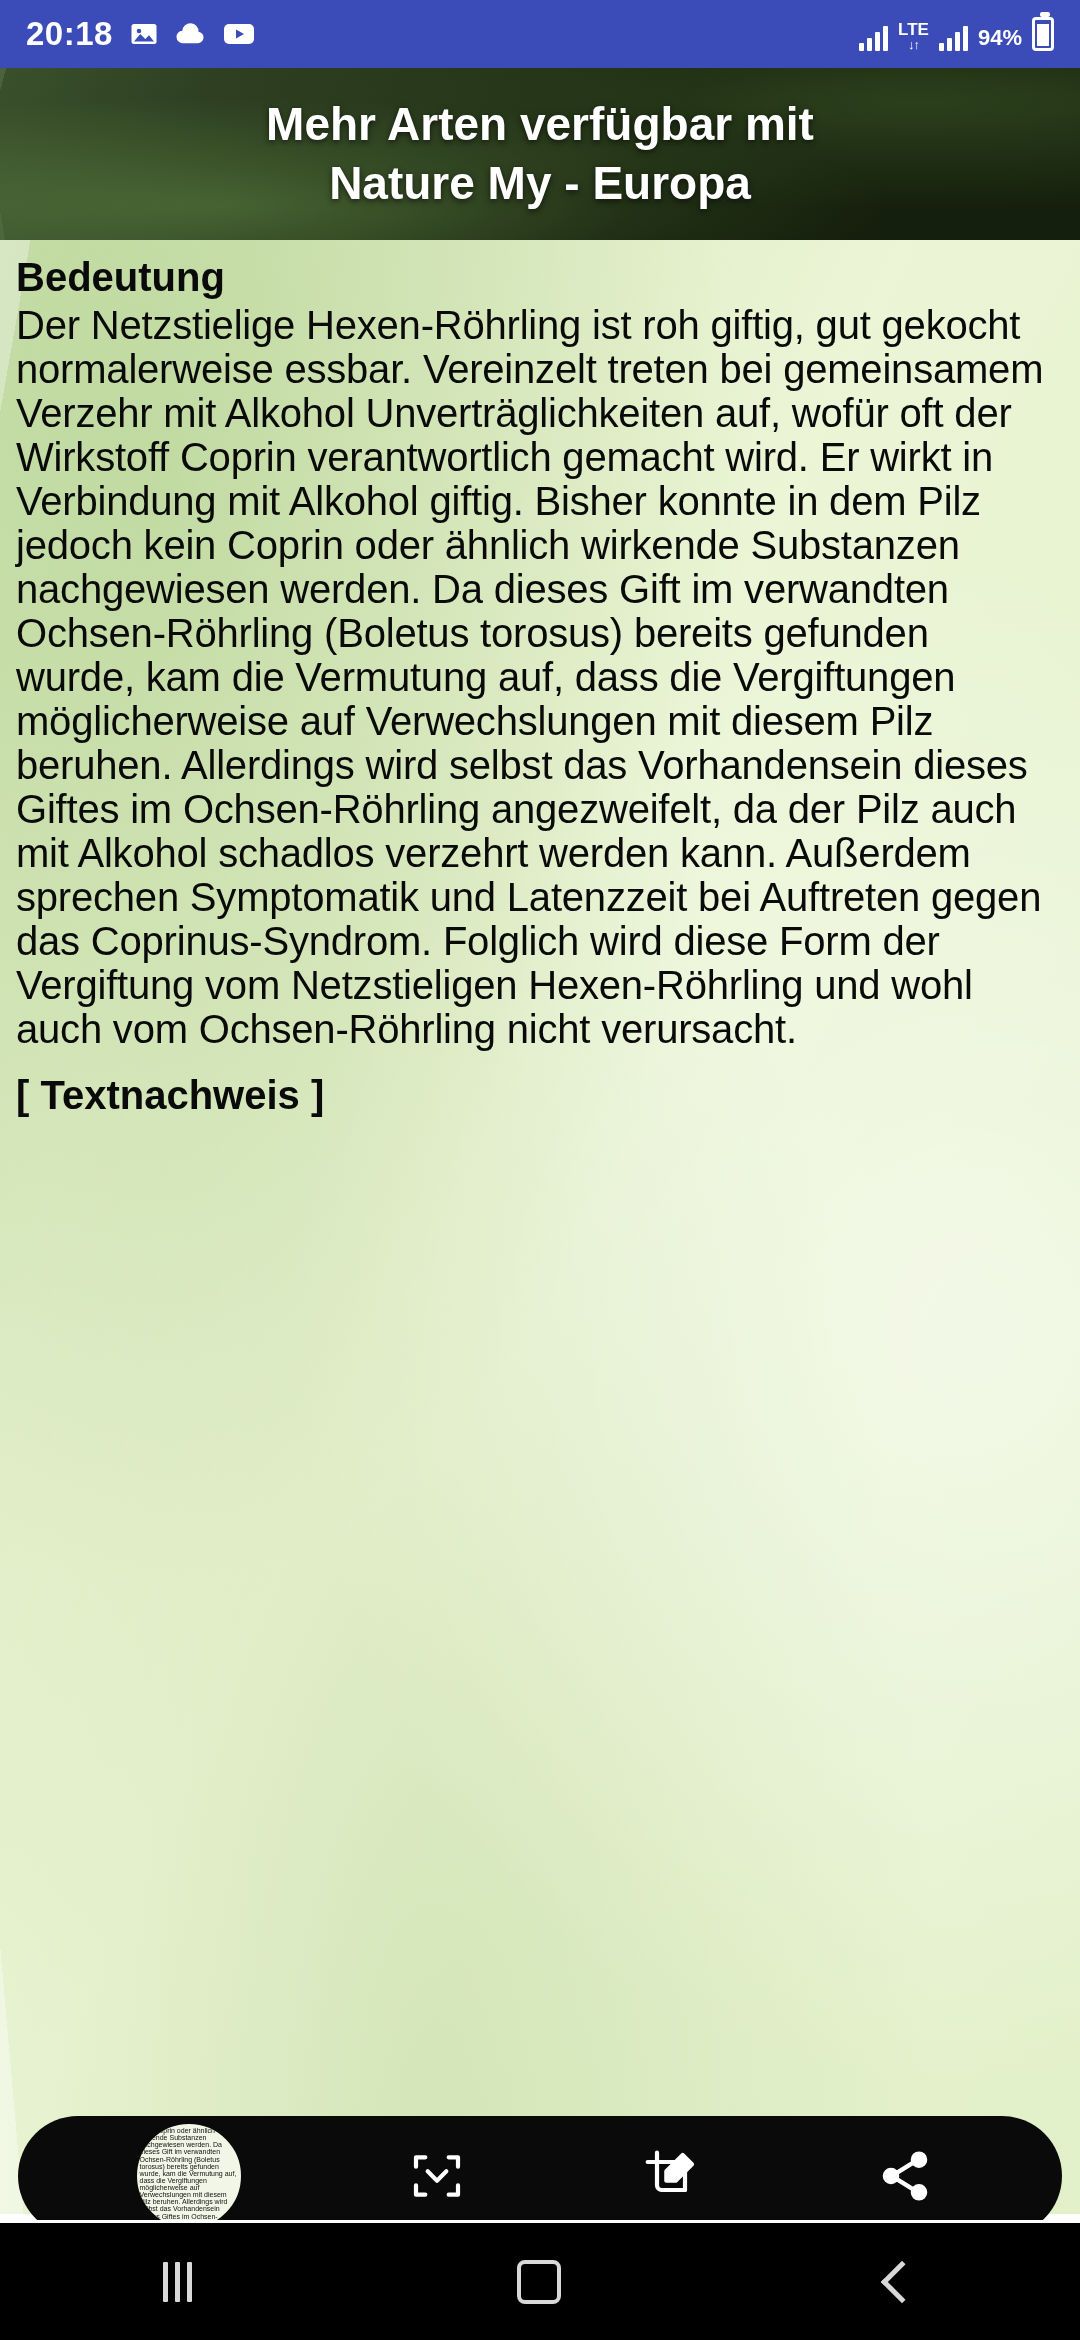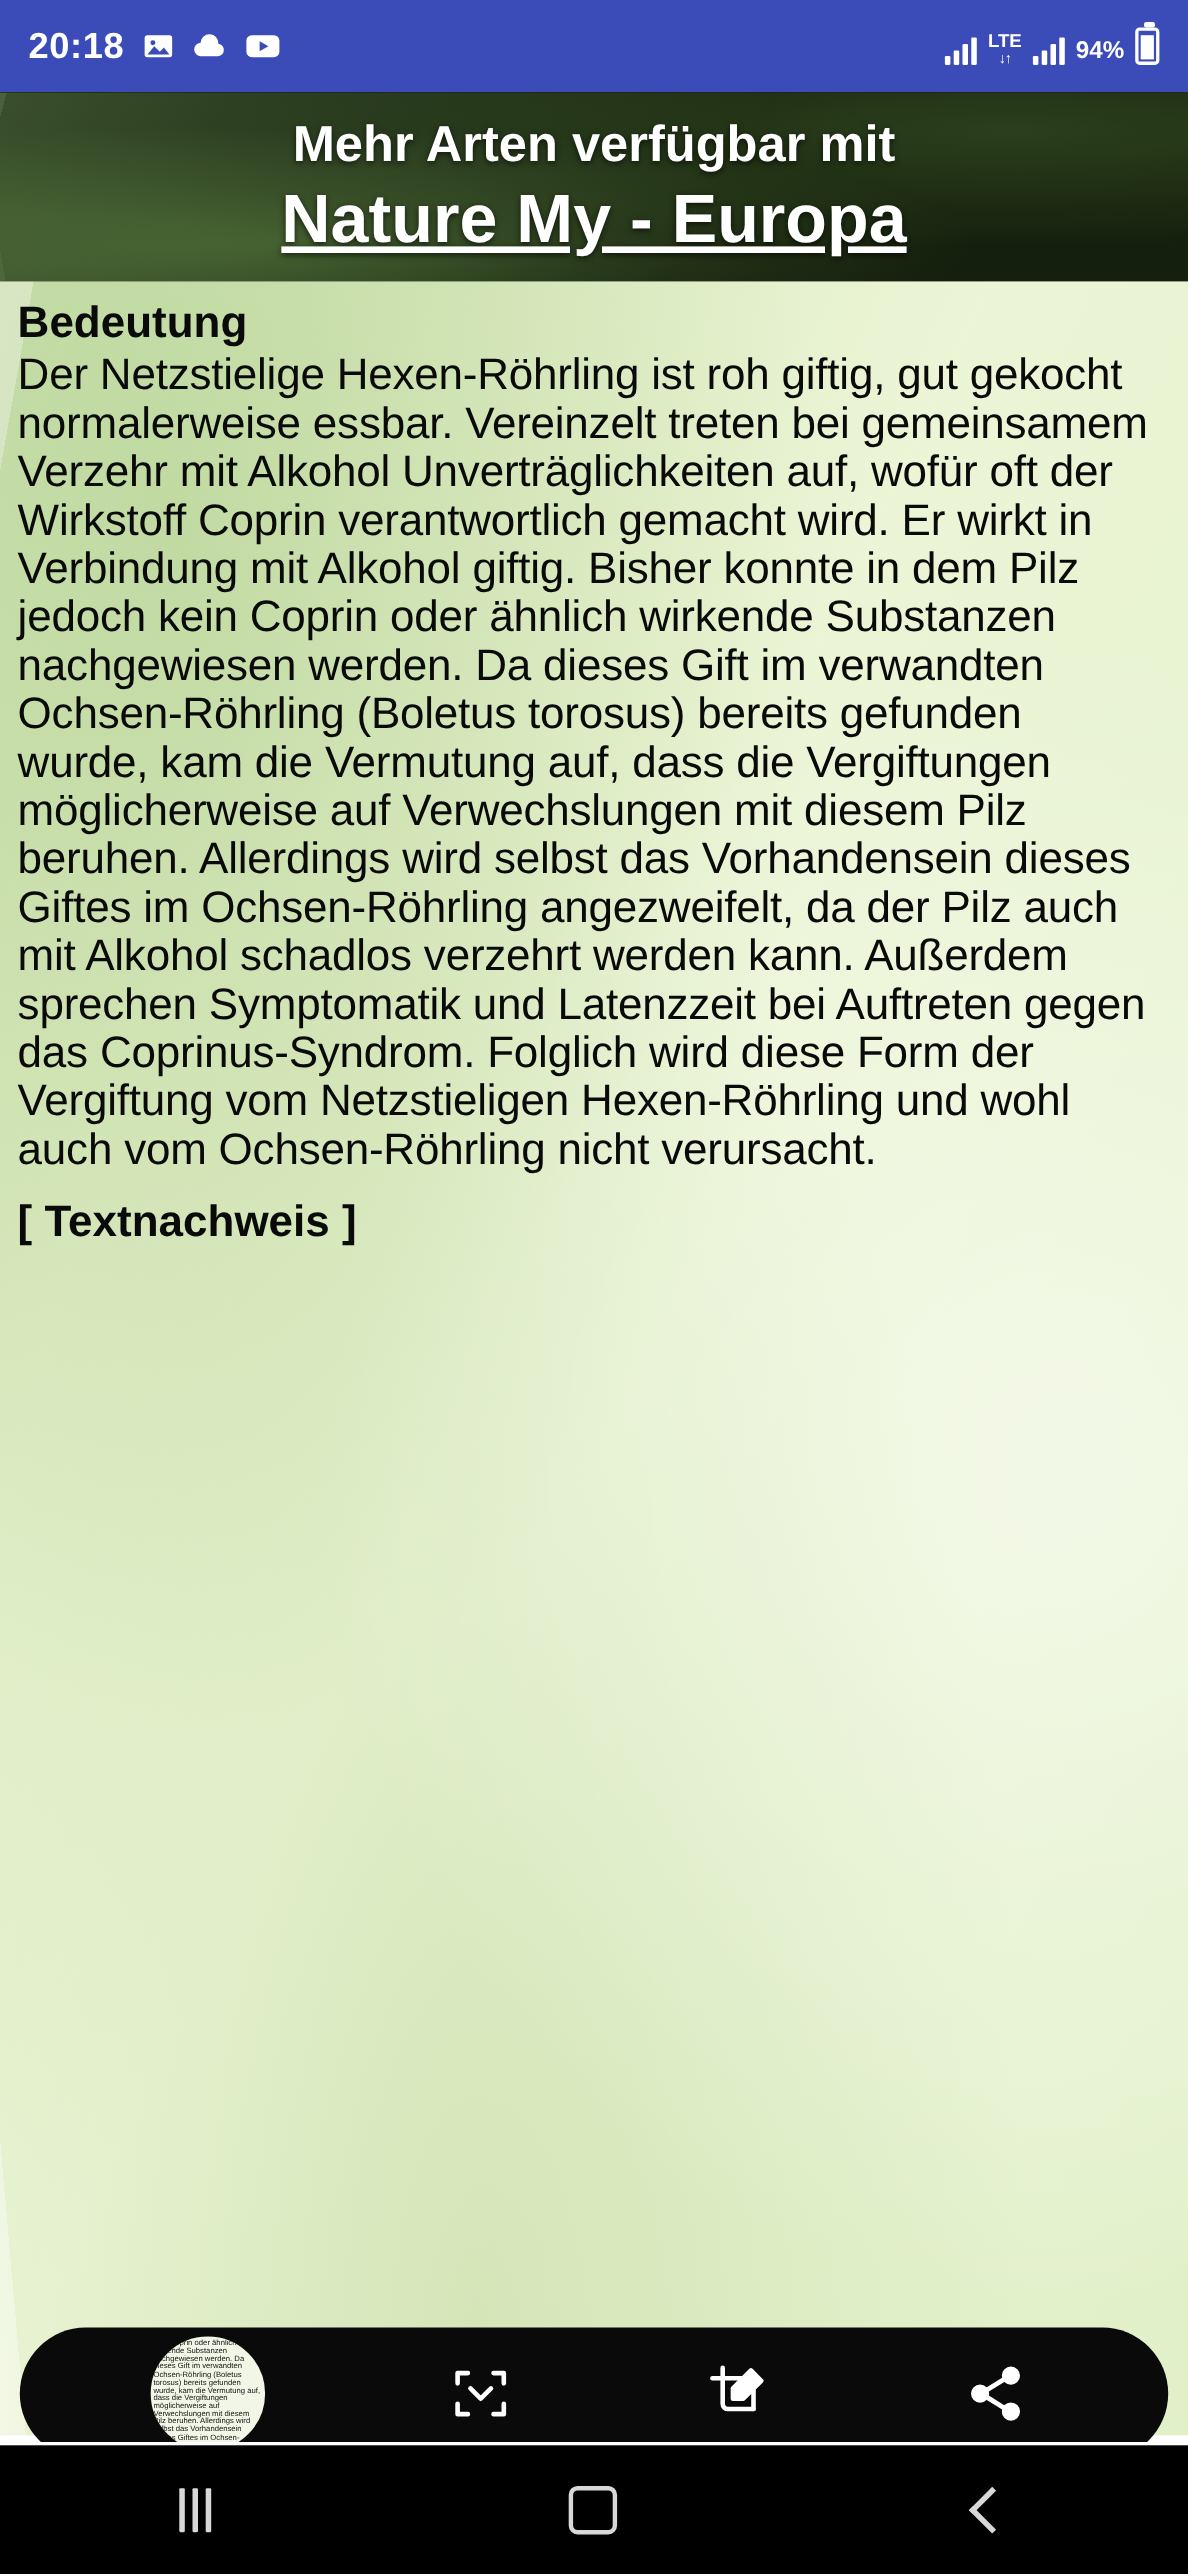--- a/index.html
+++ b/index.html
@@ -11,21 +11,21 @@
   }
   #screen {
     position:relative;
     width:1080px; height:2340px;
     background:#000;
     display:flex; flex-direction:column;
   }
 
   
   .statusbar {
-    height:84px;
+    height:68px;
     background:#3b4cb8;
     color:#fff;
     display:flex;
     align-items:center;
     justify-content:space-between;
     padding:0 26px;
     flex:0 0 auto;
   }
   .sb-left { display:flex; align-items:center; gap:16px; }
   .sb-clock { font-size:33px; font-weight:600; letter-spacing:.5px; }
@@ -86,25 +86,24 @@
     color:#fff;
     font-size:46px;
     font-weight:700;
     line-height:1.28;
     text-shadow:0 2px 6px rgba(0,0,0,.65);
     padding:0 20px;
   }
   .header h2 {
     position:relative;
     color:#fff;
-    font-size:62px;
+    font-size:46px;
     font-weight:700;
     line-height:1.28;
     text-shadow:0 2px 6px rgba(0,0,0,.65);
-    text-decoration:underline;
   }
 
   
   .content {
     position:relative;
     flex:1 1 auto;
     overflow:hidden;
     background:#dfeccb;
   }
   .content .bg {

